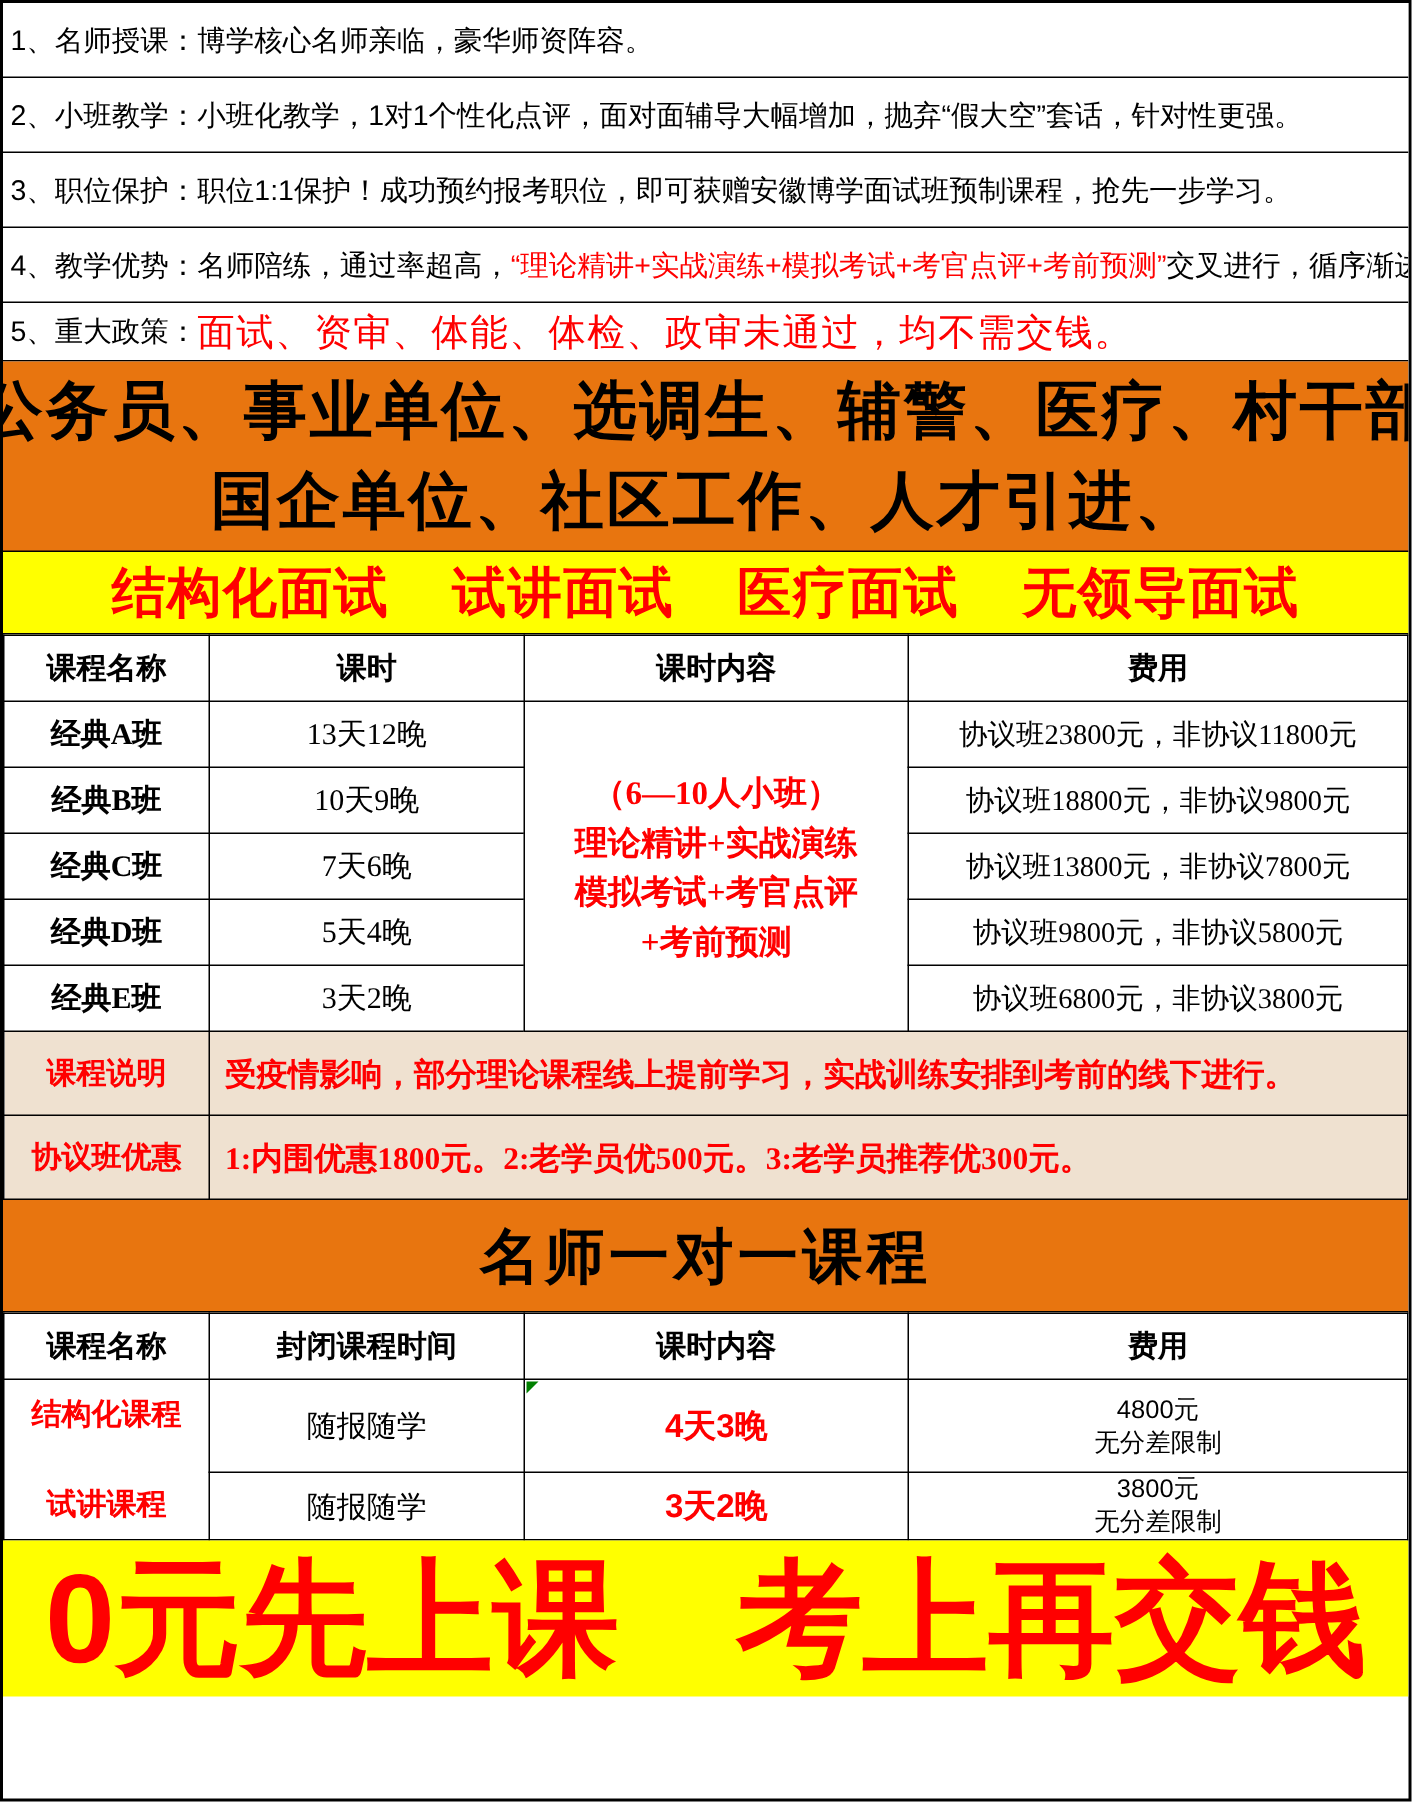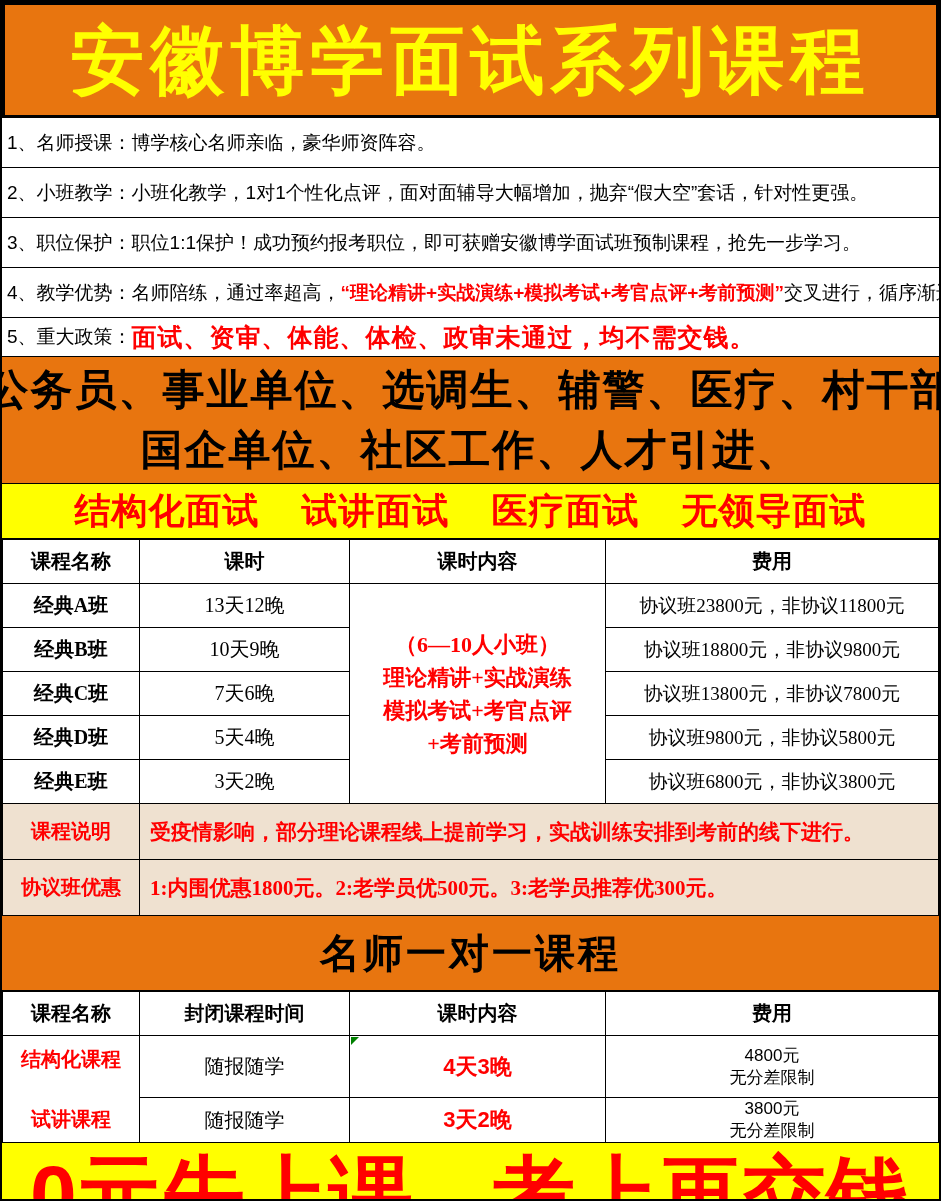--- a/index.html
+++ b/index.html
@@ -18,21 +18,21 @@
     font-size:74px; font-weight:bold; color:#FFFF00; letter-spacing:6px;
     white-space:nowrap; line-height:1;
   }
   
   .features { background:#fff; }
   .feature-row {
     height:50px; display:flex; align-items:center;
     border-bottom:1px solid #000; padding-left:5px;
     font-size:19px; color:#000; white-space:nowrap; overflow:hidden;
   }
-  .feature-row .red-part { color:#FF0000; font-weight:bold; }
+  .feature-row .red-part { color:#FF0000; font-weight:normal; }
   .feature-row.policy { height:39px; }
   .feature-row.policy .red-part {
     font-size:25px; font-family:"DejaVu Serif", serif; letter-spacing:1px;
   }
   
   .banner-categories {
     height:127px; background:#E8750F; color:#000;
     display:flex; flex-direction:column; align-items:center; justify-content:center;
     border-bottom:1px solid #000;
   }
@@ -97,23 +97,20 @@
   }
   .banner-bottom .slogan {
     font-size:84px; font-weight:bold; color:#FF0000; white-space:nowrap; line-height:1;
   }
 </style>
 </head>
 <body>
 
 <div class="page">
 
-  <div class="header">
-    <div class="title">安徽博学面试系列课程</div>
-  </div>
 
   <div class="features">
     <div class="feature-row">
       <span>1、名师授课：博学核心名师亲临，豪华师资阵容。</span>
     </div>
     <div class="feature-row">
       <span>2、小班教学：小班化教学，1对1个性化点评，面对面辅导大幅增加，抛弃“假大空”套话，针对性更强。</span>
     </div>
     <div class="feature-row">
       <span>3、职位保护：职位1:1保护！成功预约报考职位，即可获赠安徽博学面试班预制课程，抢先一步学习。</span>

